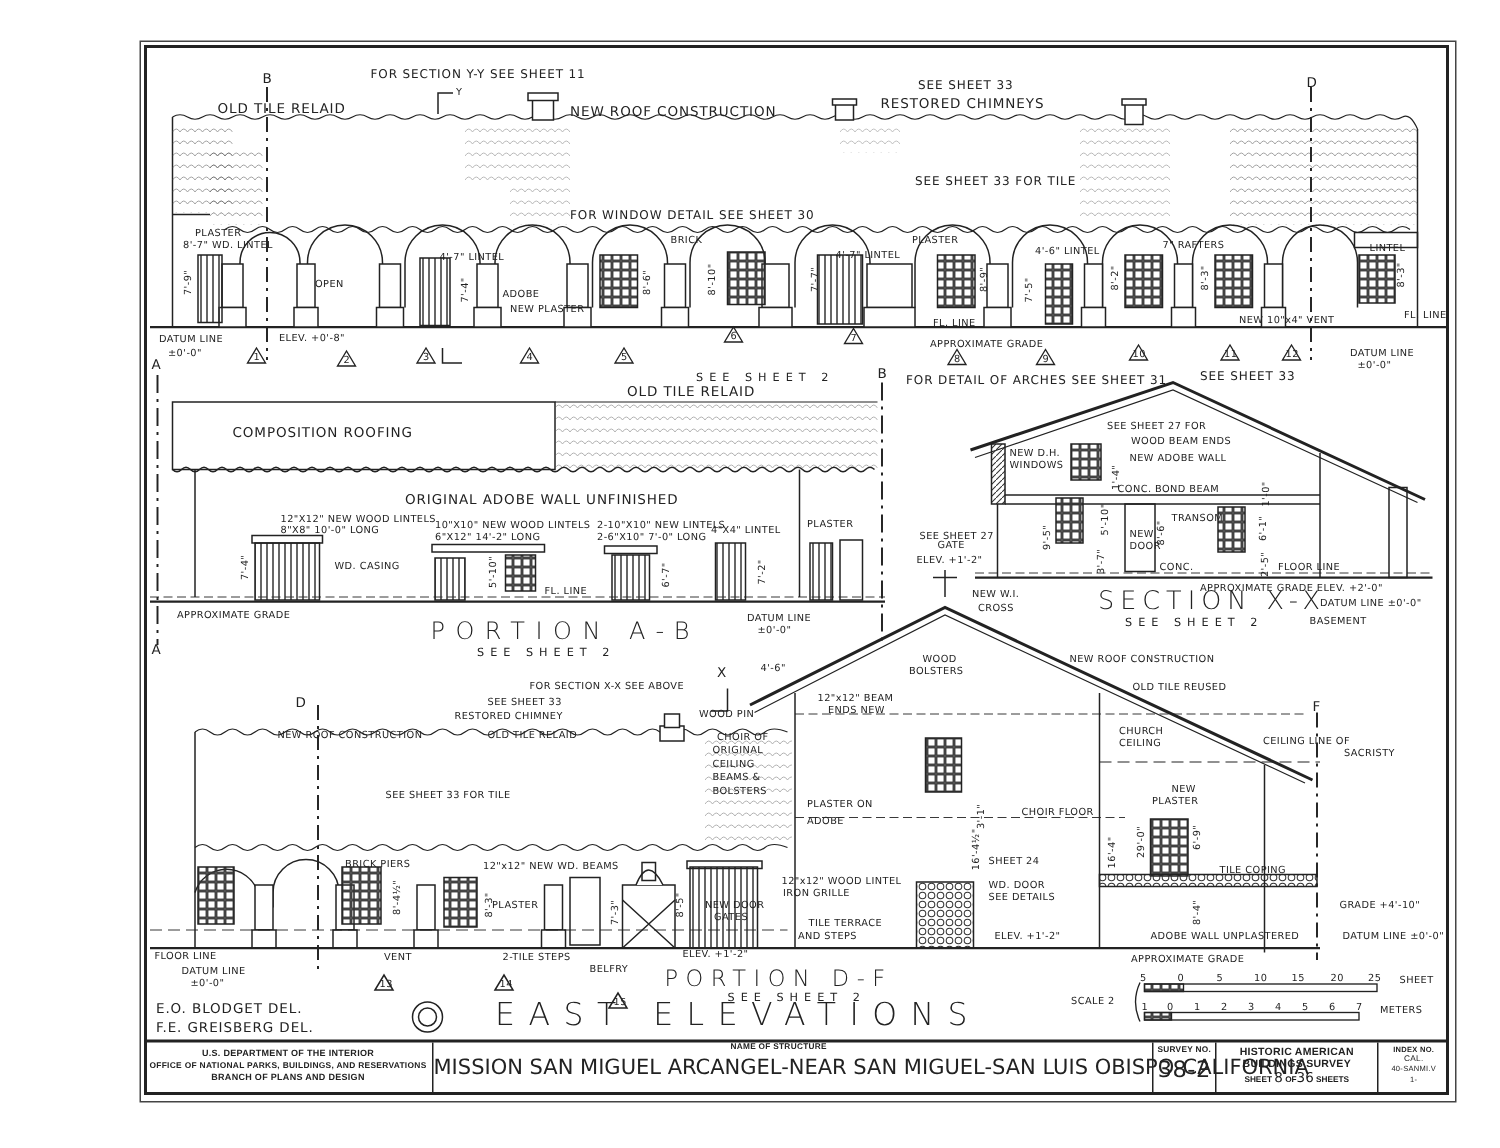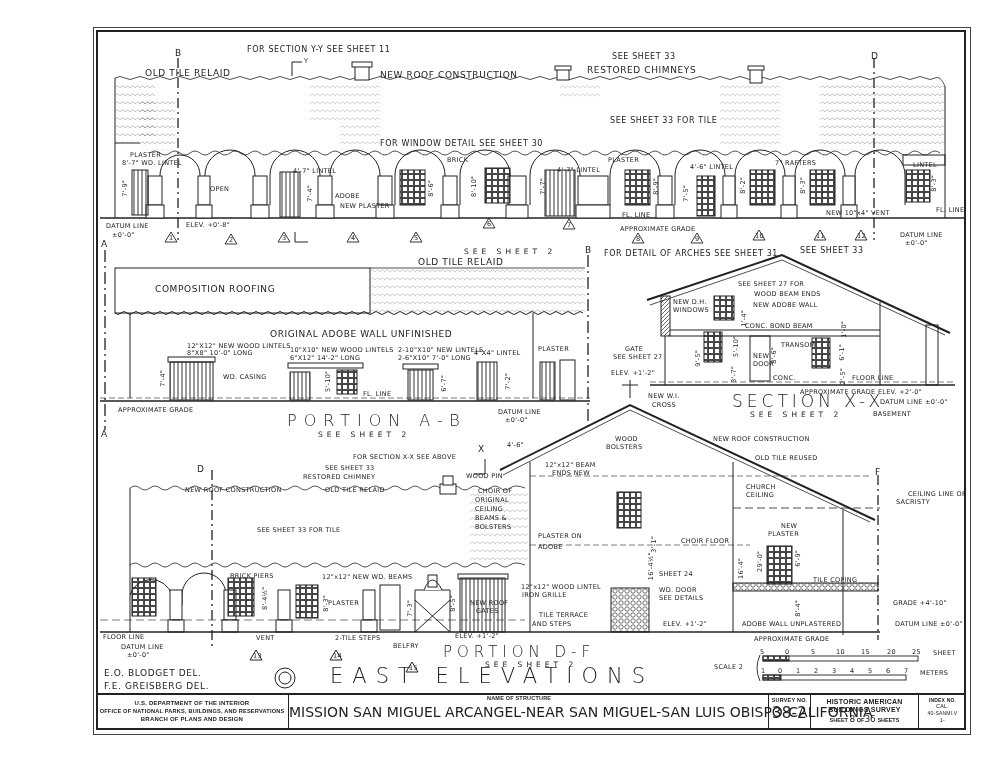--- a/index.html
+++ b/index.html
@@ -355,21 +355,21 @@
 
   <span class="lbl sm" style="left:738px;top:281px">SEE SHEET 27 FOR</span>
   <span class="lbl sm" style="left:754px;top:291px">WOOD BEAM ENDS</span>
   <span class="lbl sm" style="left:753px;top:302px">NEW ADOBE WALL</span>
   <span class="lbl sm" style="left:673px;top:299px">NEW D.H.</span>
   <span class="lbl sm" style="left:673px;top:307px">WINDOWS</span>
   <span class="lbl sm" style="left:745px;top:323px">CONC. BOND BEAM</span>
   <span class="lbl sm" style="left:781px;top:342px">TRANSOM</span>
   <span class="lbl sm" style="left:753px;top:353px">NEW</span>
   <span class="lbl sm" style="left:753px;top:361px">DOOR</span>
-  <span class="lbl sm" style="left:625px;top:346px">GATE</span>
+  <span class="lbl sm" style="left:625px;top:360px">GATE</span>
   <span class="lbl sm" style="left:613px;top:354px">SEE SHEET 27</span>
   <span class="lbl sm" style="left:611px;top:370px">ELEV. +1'-2"</span>
   <span class="lbl sm" style="left:773px;top:375px">CONC.</span>
   <span class="lbl sm" style="left:852px;top:375px">FLOOR LINE</span>
   <span class="lbl sm" style="left:800px;top:389px">APPROXIMATE GRADE ELEV. +2'-0"</span>
   <span class="lbl sm" style="left:880px;top:399px">DATUM LINE ±0'-0"</span>
   <span class="lbl sm" style="left:873px;top:411px">BASEMENT</span>
   <span class="lbl sm" style="left:648px;top:393px">NEW W.I.</span>
   <span class="lbl sm" style="left:652px;top:402px">CROSS</span>
   <span class="lbl sm" style="left:690px;top:355px;transform:rotate(-90deg)">9'-5"</span>
@@ -391,55 +391,55 @@
   <span class="lbl sm" style="left:466px;top:473px">WOOD PIN</span>
   <span class="lbl sm" style="left:478px;top:488px">CHOIR OF</span>
   <span class="lbl sm" style="left:475px;top:497px">ORIGINAL</span>
   <span class="lbl sm" style="left:475px;top:506px">CEILING</span>
   <span class="lbl sm" style="left:475px;top:515px">BEAMS &amp;</span>
   <span class="lbl sm" style="left:475px;top:524px">BOLSTERS</span>
   <span class="lbl sm" style="left:257px;top:527px">SEE SHEET 33 FOR TILE</span>
   <span class="lbl sm" style="left:230px;top:573px">BRICK PIERS</span>
   <span class="lbl sm" style="left:322px;top:574px">12"x12" NEW WD. BEAMS</span>
   <span class="lbl sm" style="left:328px;top:600px">PLASTER</span>
-  <span class="lbl sm" style="left:470px;top:600px">NEW ROOF</span>
+  <span class="lbl sm" style="left:470px;top:600px">NEW DOOR</span>
   <span class="lbl sm" style="left:476px;top:608px">GATES</span>
   <span class="lbl sm" style="left:103px;top:634px">FLOOR LINE</span>
   <span class="lbl sm" style="left:121px;top:644px">DATUM LINE</span>
   <span class="lbl sm" style="left:127px;top:652px">±0'-0"</span>
   <span class="lbl sm" style="left:256px;top:635px">VENT</span>
   <span class="lbl sm" style="left:335px;top:635px">2-TILE STEPS</span>
   <span class="lbl sm" style="left:393px;top:643px">BELFRY</span>
   <span class="lbl sm" style="left:455px;top:633px">ELEV. +1'-2"</span>
   <span class="lbl sm" style="left:615px;top:436px">WOOD</span>
   <span class="lbl sm" style="left:606px;top:444px">BOLSTERS</span>
   <span class="lbl sm" style="left:713px;top:436px">NEW ROOF CONSTRUCTION</span>
   <span class="lbl sm" style="left:755px;top:455px">OLD TILE REUSED</span>
   <span class="lbl sm" style="left:545px;top:462px">12"x12" BEAM</span>
   <span class="lbl sm" style="left:552px;top:470px">ENDS NEW</span>
   <span class="lbl sm" style="left:746px;top:484px">CHURCH</span>
   <span class="lbl sm" style="left:746px;top:492px">CEILING</span>
-  <span class="lbl sm" style="left:908px;top:491px">CEILING LINE OF</span>
+  <span class="lbl sm" style="left:842px;top:491px">CEILING LINE OF</span>
   <span class="lbl sm" style="left:896px;top:499px">SACRISTY</span>
   <span class="lbl sm" style="left:538px;top:533px">PLASTER ON</span>
   <span class="lbl sm" style="left:538px;top:544px">ADOBE</span>
   <span class="lbl sm" style="left:681px;top:538px">CHOIR FLOOR</span>
   <span class="lbl sm" style="left:781px;top:523px">NEW</span>
   <span class="lbl sm" style="left:768px;top:531px">PLASTER</span>
   <span class="lbl sm" style="left:521px;top:584px">12"x12" WOOD LINTEL</span>
   <span class="lbl sm" style="left:522px;top:592px">IRON GRILLE</span>
   <span class="lbl sm" style="left:659px;top:587px">WD. DOOR</span>
   <span class="lbl sm" style="left:659px;top:595px">SEE DETAILS</span>
   <span class="lbl sm" style="left:659px;top:571px">SHEET 24</span>
   <span class="lbl sm" style="left:539px;top:612px">TILE TERRACE</span>
   <span class="lbl sm" style="left:532px;top:621px">AND STEPS</span>
   <span class="lbl sm" style="left:663px;top:621px">ELEV. +1'-2"</span>
   <span class="lbl sm" style="left:813px;top:577px">TILE COPING</span>
   <span class="lbl sm" style="left:893px;top:600px">GRADE +4'-10"</span>
-  <span class="lbl sm" style="left:742px;top:621px">ADOBE WALL UNPLASTERED</span>
+  <span class="lbl sm" style="left:767px;top:621px">ADOBE WALL UNPLASTERED</span>
   <span class="lbl sm" style="left:895px;top:621px">DATUM LINE ±0'-0"</span>
   <span class="lbl sm" style="left:754px;top:636px">APPROXIMATE GRADE</span>
   <span class="lbl sm" style="left:507px;top:442px">4'-6"</span>
   <span class="lbl sm" style="left:253px;top:595px;transform:rotate(-90deg)">8'-4½"</span>
   <span class="lbl sm" style="left:318px;top:600px;transform:rotate(-90deg)">8'-3"</span>
   <span class="lbl sm" style="left:402px;top:605px;transform:rotate(-90deg)">7'-3"</span>
   <span class="lbl sm" style="left:445px;top:600px;transform:rotate(-90deg)">8'-5"</span>
   <span class="lbl sm" style="left:646px;top:541px;transform:rotate(-90deg)">3'-1"</span>
   <span class="lbl sm" style="left:637px;top:563px;transform:rotate(-90deg)">16'-4½"</span>
   <span class="lbl sm" style="left:750px;top:558px;transform:rotate(-90deg)">29'-0"</span>

